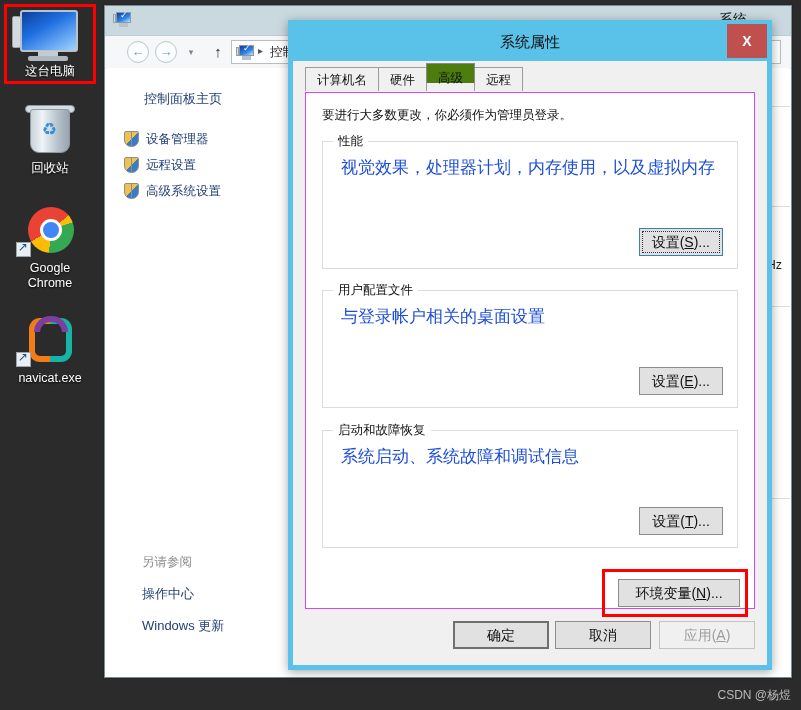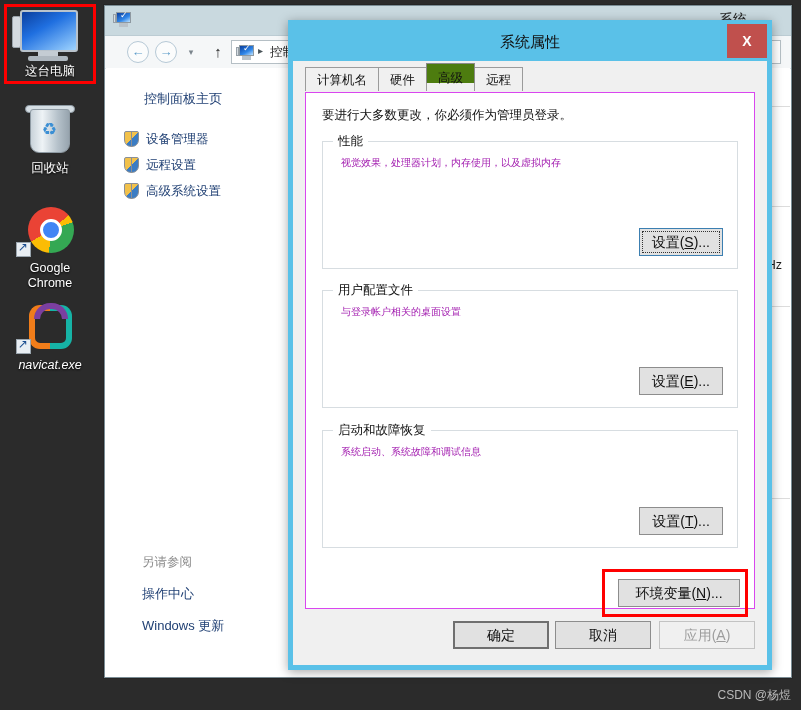--- a/index.html
+++ b/index.html
@@ -111,21 +111,21 @@
   #tabs{position:absolute;left:12px;top:6px;height:26px;}
   .tab{float:left;height:24px;padding:0 11px;line-height:24px;font-size:12.5px;color:#111;
     background:#f0f0f0;border:1px solid #9b9b9b;border-bottom:none;margin-right:-1px;box-sizing:border-box;cursor:pointer;}
   .tab.active{background:#4d7c0f;height:20px;line-height:28px;margin-top:-4px;border-color:#8a8a8a;position:relative;z-index:3;}
   #tabpane{position:absolute;left:12px;right:12px;top:31px;bottom:56px;
     background:#fff;border:1px solid #d946ef;box-sizing:border-box;}
   #note{position:absolute;left:16px;top:14px;font-size:12.5px;color:#111;}
 
   .grp{position:absolute;left:16px;right:16px;border:1px solid #d7dde1;box-sizing:border-box;background:#fff;}
   .grp-title{position:absolute;left:10px;top:-9px;background:#fff;padding:0 5px;font-size:12.5px;color:#111;}
-  .grp-desc{position:absolute;left:18px;top:14px;font-size:10px;color:#a21caf;}
+  .grp-desc{position:absolute;left:18px;top:14px;font-size:17px;color:#1d4ed8;}
   .btn{position:absolute;height:28px;min-width:84px;padding:0 12px;background:#e1e1e1;
     border:1px solid #8d8d8d;box-sizing:border-box;font-size:14px;color:#111;
     line-height:26px;text-align:center;cursor:pointer;font-family:inherit;}
   .btn.focus{border:1px solid #3c7fb1;outline:1px dotted #333;outline-offset:-4px;}
   .btn.disabled{color:#9d9d9d;border-color:#c3c3c3;background:#f0f0f0;}
   .btn.default{border:2px solid #6f6f6f;line-height:24px;}
   u{text-decoration:underline;}
 
   #btn-env{left:auto;right:14px;}
   #env-hl{position:absolute;border:3px solid #ff0000;box-sizing:border-box;pointer-events:none;}
@@ -162,21 +162,21 @@
   </div>
 
   <div class="desk-icon" style="left:6px;top:205px;">
     <span class="glyph">
       <span class="chrome"></span>
         <span class="shortcut"></span>
     </span>
     <span class="desk-label">Google Chrome</span>
   </div>
 
-  <div class="desk-icon" style="left:6px;top:302px;font-style:italic;">
+  <div class="desk-icon" style="left:6px;top:315px;">
     <span class="glyph">
       <span class="navi">
         <span class="navi-l"></span>
           <span class="navi-r"></span>
           <span class="navi-t"></span>
       </span>
       <span class="shortcut"></span>
     </span>
     <span class="desk-label">navicat.exe</span>
   </div>

